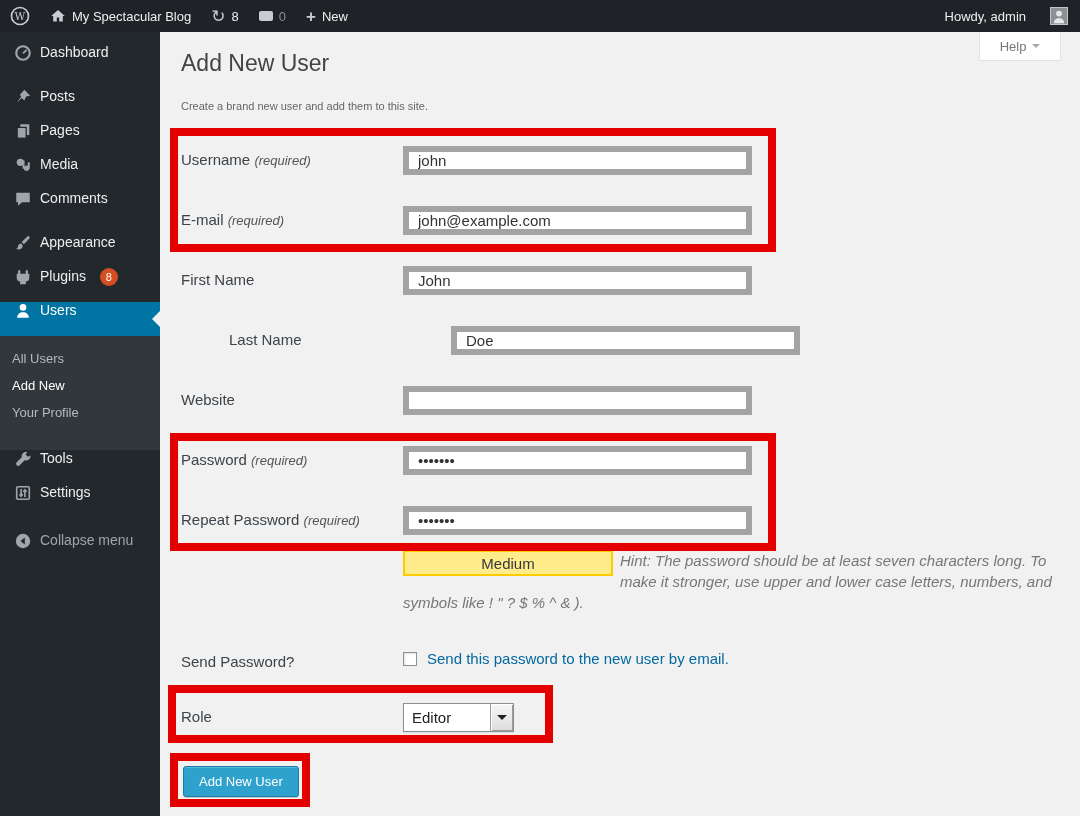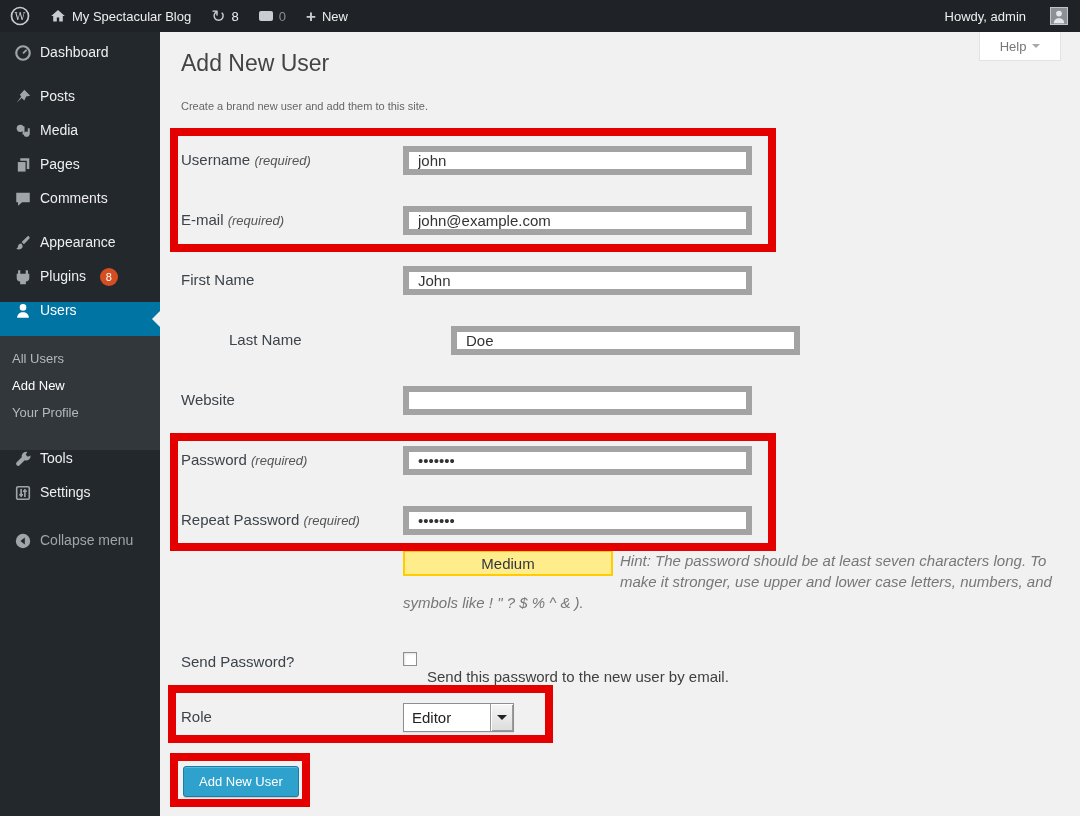--- a/index.html
+++ b/index.html
@@ -52,21 +52,21 @@
   .f-input { position:absolute; left:222px; top:0; width:349px; height:29px; background:#fff; border:6px solid #a3a3a3;
              font-family:"Liberation Sans", sans-serif; font-size:15px; color:#333; padding:0 9px; }
 
   .strength-area { position:absolute; left:243px; top:518px; width:655px; font-size:15px; font-style:italic; color:#777; line-height:21px; }
   .strength-meter { float:left; width:210px; height:26px; margin-right:7px; background:#ffec8b; border:2px solid #ffcc00;
                     font-style:normal; color:#33373d; font-size:15px; display:flex; align-items:center; justify-content:center; }
 
   .sendpw-row { top:616px; }
   .checkbox { position:absolute; left:222px; top:4px; width:14px; height:14px; background:#fff; border:1px solid #8c8f94;
               box-shadow: inset 1px 1px 2px rgba(0,0,0,0.12); cursor:pointer; }
-  .checkbox-label { position:absolute; left:246px; top:20px; font-size:15px; color:#404040; }
+  .checkbox-label { position:absolute; left:246px; top:2px; font-size:15px; color:#0369a1; }
 
   .role-row { top:671px; }
   .role-select { position:absolute; left:222px; top:0; width:111px; height:29px; background:#fff; border:1px solid #8c8f94;
                  display:flex; cursor:pointer; box-shadow:0 1px 1px rgba(0,0,0,0.07); }
   .role-value { flex:1; font-size:15px; color:#222; padding:5px 8px; white-space:nowrap; overflow:hidden; }
   .role-btn { width:23px; background:linear-gradient(#f6f6f6,#dcdcdc); border-left:1px solid #999;
               box-shadow: inset 1px 1px 0 #fff, inset -1px -1px 0 #9a9a9a; display:flex; align-items:center; justify-content:center; }
   .role-caret { width:0; height:0; border:5px solid transparent; border-top-color:#222; margin-top:5px; }
 
   .submit-btn { position:absolute; left:23px; top:734px; height:31px; padding:0 15px; background:#2ea2cc;
@@ -144,36 +144,36 @@
       <span class="mi-icon">
         <svg width="18" height="18" viewBox="0 0 20 20">
             <path d="M11.5 2l6.5 6.5-4.5 1-2 4.5-3-3L3 16.5 8 9.5l-1.5-2z" fill="currentColor"></path>
           </svg>
       </span>
       <span class="mi-label">Posts</span>
     </div>
     <div class="menu-item">
       <span class="mi-icon">
         <svg width="18" height="18" viewBox="0 0 20 20">
+            <rect x="7" y="2.5" width="10" height="12" fill="currentColor"></rect>
+            <rect x="3.5" y="6" width="10" height="12" fill="currentColor" stroke="#23282d" stroke-width="1.4"></rect>
+          </svg>
+      </span>
+      <span class="mi-label">Pages</span>
+    </div>
+    <div class="menu-item">
+      <span class="mi-icon">
+        <svg width="18" height="18" viewBox="0 0 20 20">
             <circle cx="7" cy="7" r="4" fill="currentColor"></circle>
             <rect x="9.5" y="5" width="2.2" height="9" fill="currentColor"></rect>
             <circle cx="14" cy="13.5" r="3" fill="currentColor"></circle>
             <rect x="15.3" y="7" width="2.2" height="7" fill="currentColor"></rect>
           </svg>
       </span>
       <span class="mi-label">Media</span>
-    </div>
-    <div class="menu-item">
-      <span class="mi-icon">
-        <svg width="18" height="18" viewBox="0 0 20 20">
-            <rect x="7" y="2.5" width="10" height="12" fill="currentColor"></rect>
-            <rect x="3.5" y="6" width="10" height="12" fill="currentColor" stroke="#23282d" stroke-width="1.4"></rect>
-          </svg>
-      </span>
-      <span class="mi-label">Pages</span>
     </div>
     <div class="menu-item">
       <span class="mi-icon">
         <svg width="18" height="18" viewBox="0 0 20 20">
             <path d="M2.5 3h15v10.5H9l-4.5 4v-4h-2z" fill="currentColor"></path>
           </svg>
       </span>
       <span class="mi-label">Comments</span>
     </div>
     <div class="menu-sep"></div>

